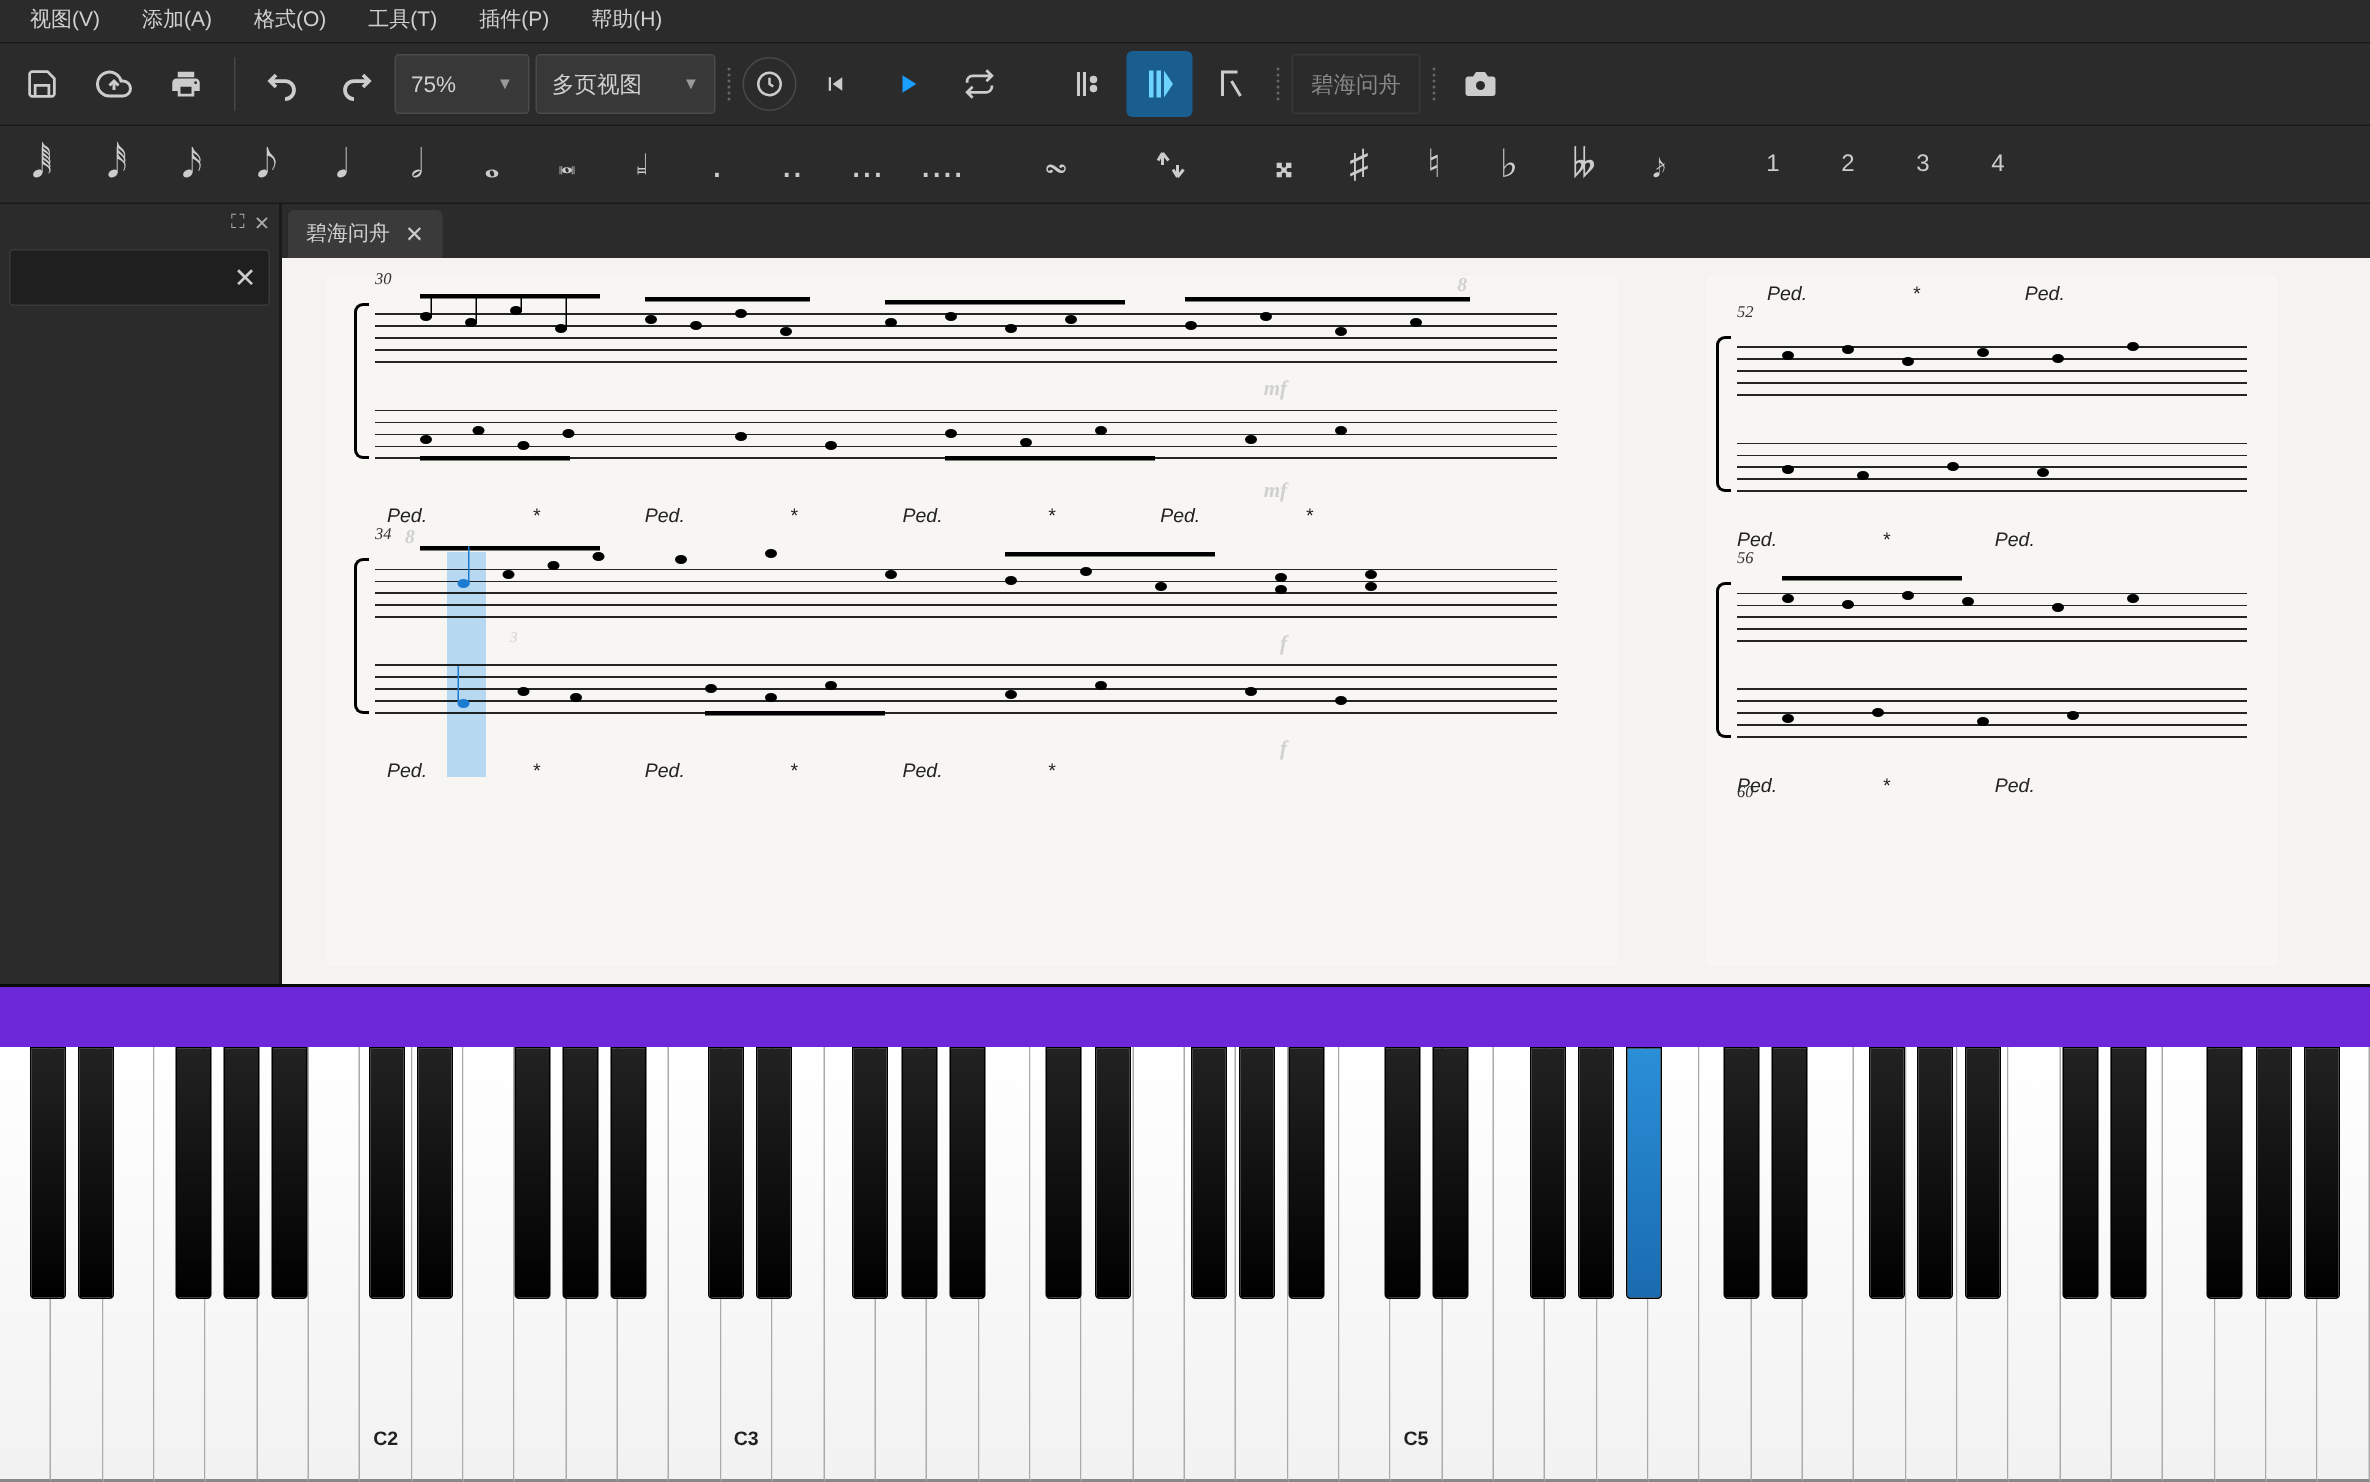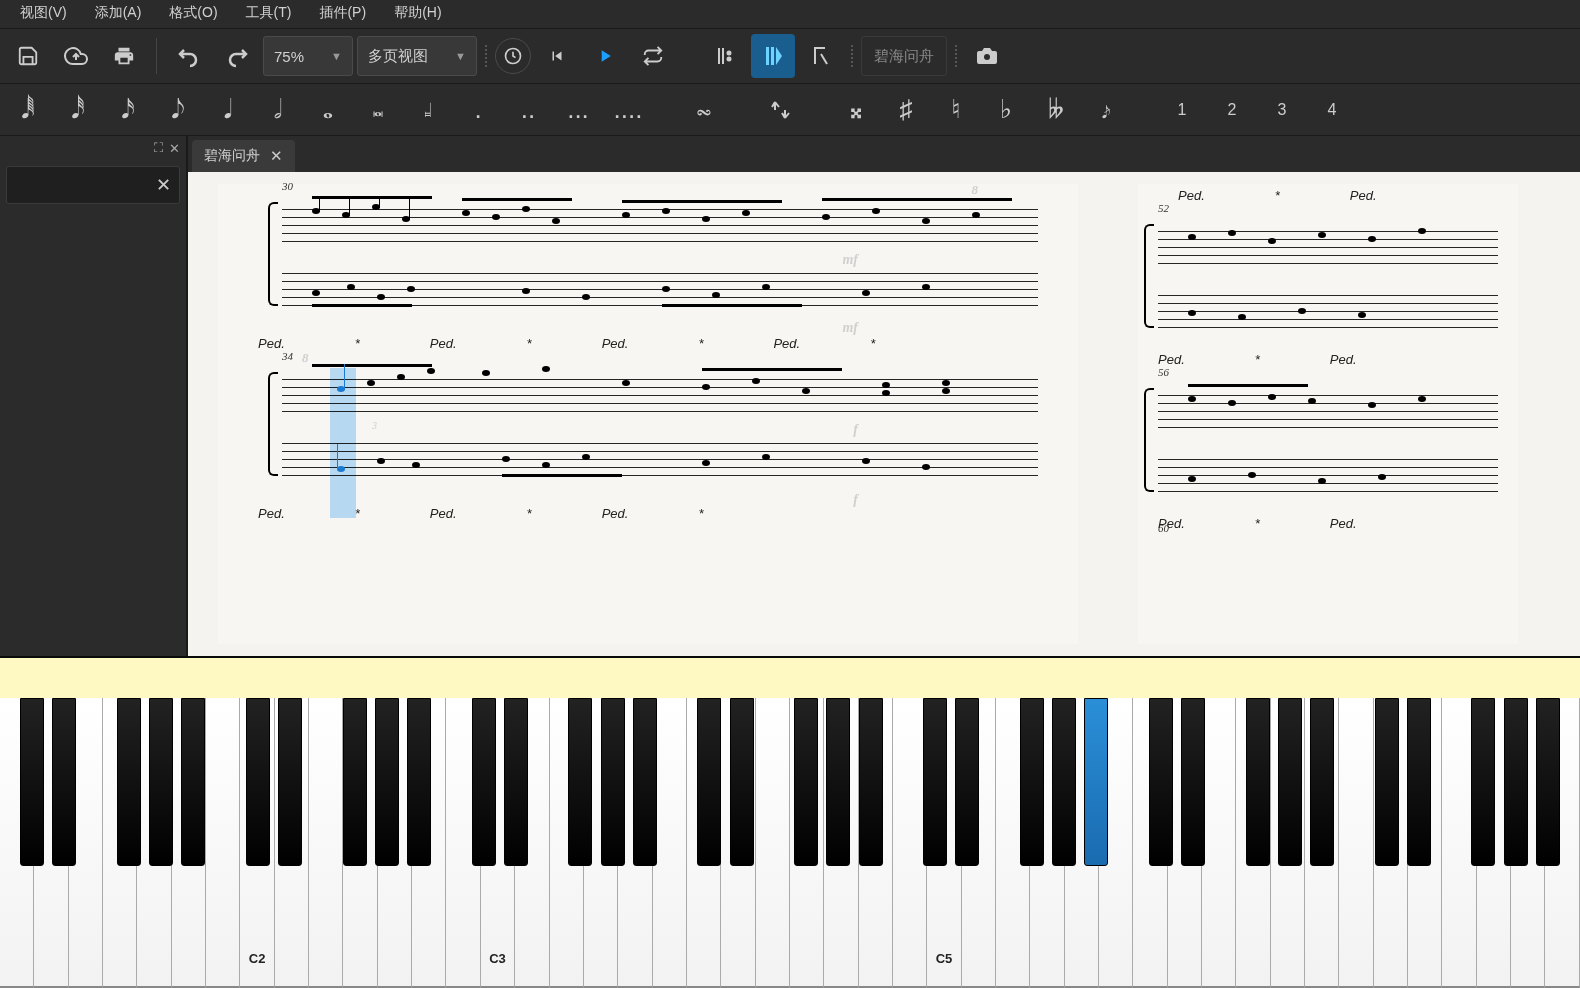--- a/index.html
+++ b/index.html
@@ -32,37 +32,37 @@
 .sidepanel-search .close { margin-left: auto; color: #ccc; font-size: 18px; cursor: pointer; }
 
 .score-area { flex: 1; background: #2b2b2b; display: flex; flex-direction: column; }
 .tabbar { height: 36px; display: flex; align-items: flex-end; padding: 0 4px; }
 .tab { height: 32px; background: #3a3a3a; border-radius: 4px 4px 0 0; display: flex; align-items: center; padding: 0 12px; gap: 10px; font-size: 14px; cursor: pointer; }
 .tab .close { font-size: 15px; color: #ccc; cursor: pointer; }
 .score-viewport { flex: 1; background: #f5f3ef; display: flex; gap: 60px; padding: 12px 30px; overflow: hidden; position: relative; }
 .page { background: #f8f6f2; flex-shrink: 0; }
 .page.p1 { width: 860px; height: 100%; }
 .page.p2 { width: 380px; height: 100%; }
-.sys { position: relative; margin: 18px 40px 30px 64px; }
+.sys { position: relative; margin: 18px 40px 30px 32px; }
 .stave { height: 40px; position: relative; }
 .stave::before { content: ""; position: absolute; inset: 0; background: repeating-linear-gradient(to bottom, transparent 0 7px, #000 7px 8px); opacity: 0.85; height: 40px; }
 .stave.bass { margin-top: 24px; }
 .brace { position: absolute; left: -14px; top: 0; bottom: 0; width: 10px; border-left: 2px solid #000; border-top: 2px solid #000; border-bottom: 2px solid #000; border-radius: 6px 0 0 6px; }
 .mnum { position: absolute; top: -22px; left: 0; font-size: 11px; font-style: italic; color: #333; font-family: serif; }
 .ped-row { height: 18px; margin: 8px 40px 0 40px; font-family: serif; font-size: 13px; font-style: italic; display: flex; gap: 70px; color: #222; }
 .dyn { position: absolute; font-family: serif; font-style: italic; font-weight: bold; font-size: 14px; }
 .ottava { position: absolute; font-family: serif; font-style: italic; font-weight: bold; font-size: 13px; }
 .notes-fake { position: absolute; inset: 0; }
 .note-dot { position: absolute; width: 8px; height: 6px; background: #000; border-radius: 50%; }
 .note-stem { position: absolute; width: 1.2px; background: #000; }
 .beam { position: absolute; height: 3px; background: #000; }
 .highlight { position: absolute; background: rgba(60,160,240,0.35); }
 .blue-note { background: #1a7bd0 !important; }
 
-.piano-wrap { height: 332px; background: #fef9c3; border-top: 2px solid #0a0a0a; display: flex; flex-direction: column; text-align: right; }
+.piano-wrap { height: 332px; background: #6d28d9; border-top: 2px solid #0a0a0a; display: flex; flex-direction: column; text-align: right; }
 .piano-spacer { height: 40px; }
 .piano { flex: 1; position: relative; background: #fff; }
 .white-keys { display: flex; height: 100%; }
 .wkey { flex: 1; border-right: 1px solid #aaa; border-bottom: 2px solid #888; position: relative; background: linear-gradient(#fff, #f2f2f2); cursor: pointer; }
 .wkey.pressed { background: linear-gradient(#2a8fd8, #1a6bb0); }
 .wkey-label { position: absolute; bottom: 20px; left: 50%; transform: translateX(-50%); font-size: 13px; font-weight: bold; color: #222; font-family: sans-serif; }
 .black-keys { position: absolute; top: 0; left: 0; right: 0; height: 58%; pointer-events: none; }
 .bkey { position: absolute; width: 24px; background: linear-gradient(#222, #000); border-radius: 0 0 3px 3px; height: 100%; pointer-events: auto; cursor: pointer; border: 1px solid #000; }
 .bkey.pressed { background: linear-gradient(#2a8fd8, #1a6bb0); }
 

